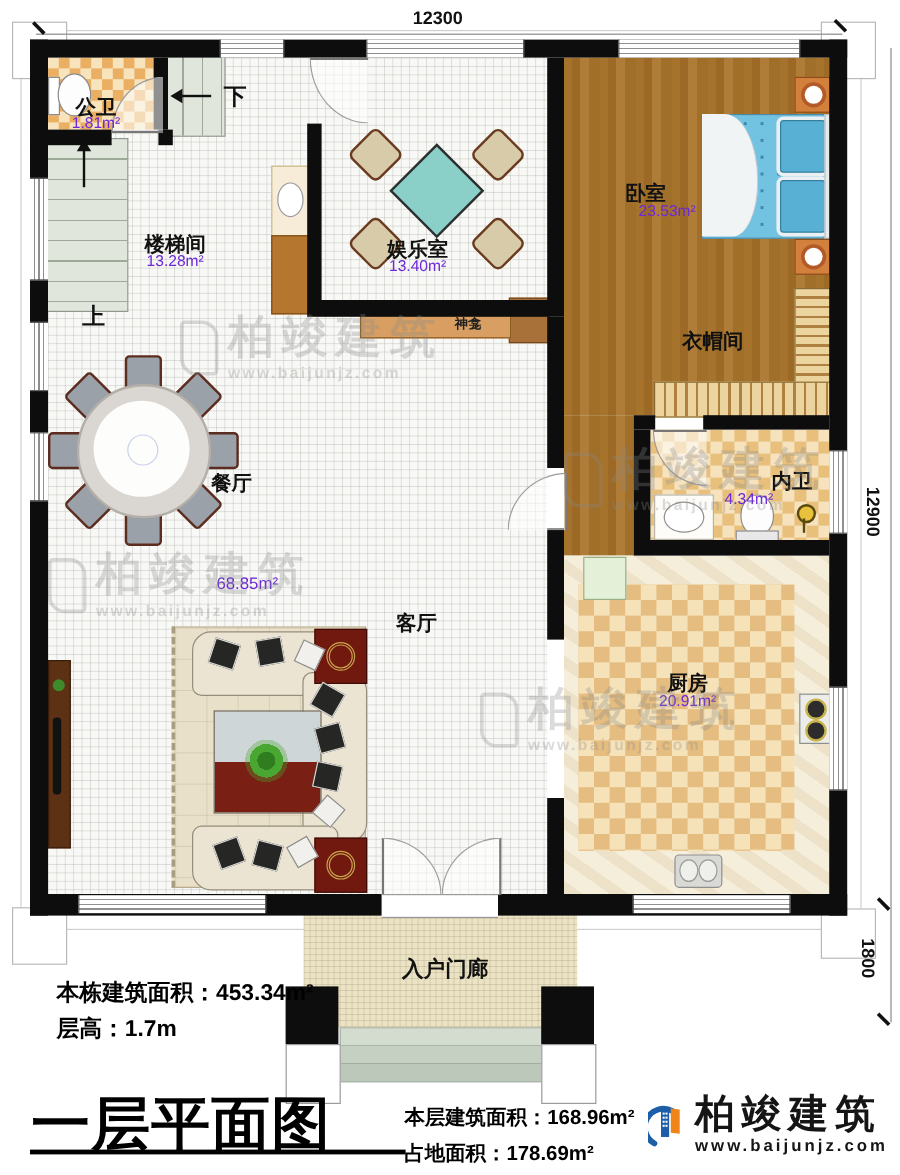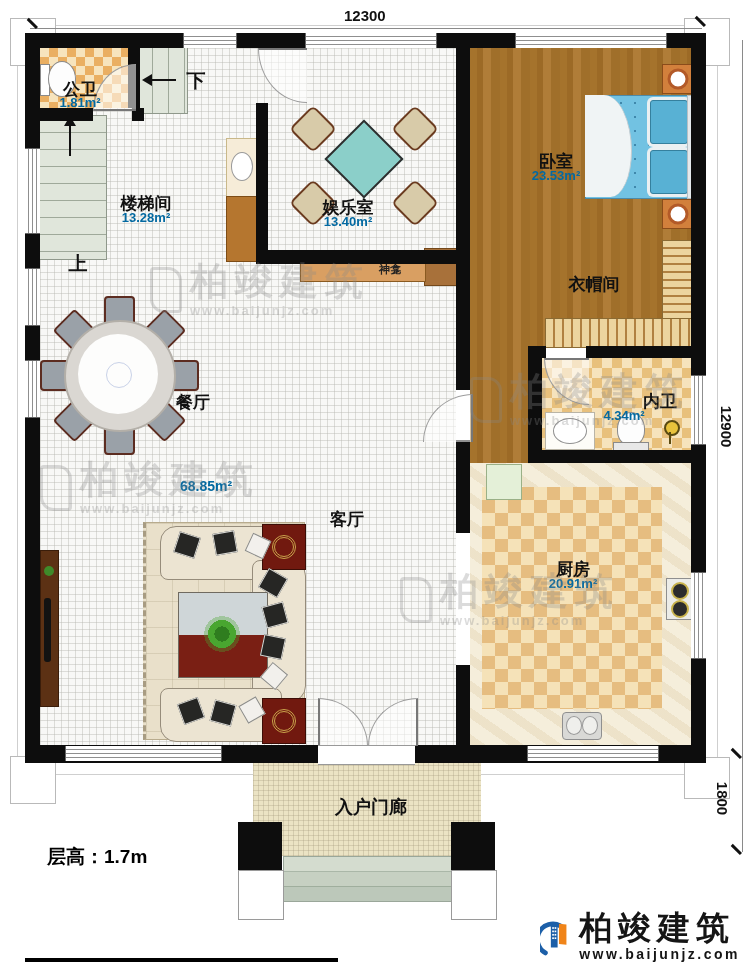--- a/index.html
+++ b/index.html
@@ -24,21 +24,21 @@
     background-image:conic-gradient(#eaaf62 0 25%,#f7e4bd 0 50%,#eaaf62 0 75%,#f7e4bd 0);background-size:18px 18px;}
   .checker-bath{position:absolute;z-index:7;
     background-image:conic-gradient(#e8c07c 0 25%,#f6e3bd 0 50%,#e8c07c 0 75%,#f6e3bd 0);background-size:20px 20px;}
   .marble{position:absolute;z-index:6;background-color:#f5eedb;
     background-image:repeating-linear-gradient(35deg,rgba(220,200,160,.3) 0 9px,transparent 9px 22px);}
   .porch-floor{position:absolute;z-index:5;background-color:#ebe3c4;
     background-image:linear-gradient(rgba(170,160,130,.35) 1px,transparent 1px),linear-gradient(90deg,rgba(170,160,130,.35) 1px,transparent 1px);
     background-size:5px 5px;}
   
   .lbl{position:absolute;z-index:50;font-weight:bold;color:#111;font-size:17px;white-space:nowrap;transform:translateX(-50%);}
-  .area{position:absolute;z-index:50;font-weight:bold;color:#0369a1;font-size:13px;white-space:nowrap;transform:translateX(-50%);}
+  .area{position:absolute;z-index:50;font-weight:normal;color:#6d28d9;font-size:13px;white-space:nowrap;transform:translateX(-50%);}
   .lbl-sm{position:absolute;z-index:50;font-weight:bold;color:#222;font-size:11px;white-space:nowrap;transform:translateX(-50%);}
   .dim{position:absolute;z-index:55;font-weight:bold;color:#111;font-size:15px;white-space:nowrap;}
   .dim-line{position:absolute;background:#8a8a8a;z-index:20;}
   .tick{position:absolute;width:13px;height:2.5px;background:#111;transform:rotate(45deg);z-index:21;}
   
   .stair-v{position:absolute;z-index:8;border:1px solid #8f988b;background:
     repeating-linear-gradient(180deg,#e0e6db 0 16px,#9fa99a 16px 17px);}
   .stair-h{position:absolute;z-index:8;border:1px solid #8f988b;background:
     repeating-linear-gradient(90deg,#e0e6db 0 15px,#9fa99a 15px 16px);}
   
@@ -243,21 +243,21 @@
 
   <div class="lbl" style="left:80px;top:78px;">公卫</div>
   <div class="area" style="left:80px;top:95px;">1.81m²</div>
   <div class="lbl" style="left:196px;top:68px;font-size:19px;">下</div>
   <div class="lbl" style="left:78px;top:251px;font-size:19px;">上</div>
   <div class="lbl" style="left:146px;top:192px;">楼梯间</div>
   <div class="area" style="left:146px;top:210px;">13.28m²</div>
   <div class="lbl" style="left:348px;top:196px;">娱乐室</div>
   <div class="area" style="left:348px;top:214px;">13.40m²</div>
   <div class="lbl-sm" style="left:390px;top:262px;">神龛</div>
-  <div class="lbl" style="left:556px;top:150px;font-family:Liberation Serif, serif;">卧室</div>
+  <div class="lbl" style="left:538px;top:150px;font-family:Liberation Serif, serif;">卧室</div>
   <div class="area" style="left:556px;top:168px;">23.53m²</div>
   <div class="lbl" style="left:594px;top:273px;">衣帽间</div>
   <div class="lbl" style="left:660px;top:390px;">内卫</div>
   <div class="area" style="left:624px;top:408px;">4.34m²</div>
   <div class="lbl" style="left:193px;top:391px;">餐厅</div>
   <div class="area" style="left:206px;top:478px;font-size:14px;">68.85m²</div>
   <div class="lbl" style="left:347px;top:508px;">客厅</div>
   <div class="lbl" style="left:573px;top:558px;">厨房</div>
   <div class="area" style="left:573px;top:576px;">20.91m²</div>
   <div class="lbl" style="left:371px;top:795px;font-size:18px;">入户门廊</div>
@@ -284,22 +284,26 @@
     </span>
   </div>
   <div class="wm" style="left:400px;top:572px;">
     <span class="wm-icon"></span>
     <span>
       <div class="wm-big">柏竣建筑</div>
       <div class="wm-small">www.baijunjz.com</div>
     </span>
   </div>
 
+  <div class="ft" style="left:47px;top:814px;font-size:19px;">本栋建筑面积：453.34m²</div>
   <div class="ft" style="left:47px;top:844px;font-size:19px;">层高：1.7m</div>
+  <div class="ft" style="left:26px;top:904px;font-size:49px;font-weight:900;letter-spacing:1px;">一层平面图</div>
   <div class="ft" style="left:25px;top:958px;width:313px;height:4px;background:#000;"></div>
+  <div class="ft" style="left:337px;top:920px;font-size:17px;">本层建筑面积：168.96m²</div>
+  <div class="ft" style="left:337px;top:950px;font-size:17px;">占地面积：178.69m²</div>
 
   <div class="ft" style="left:540px;top:910px;width:200px;height:62px;display:flex;align-items:flex-start;gap:8px;">
     <svg width="46" height="56" viewBox="0 0 46 56">
       <path d="M8 50 A 21 21 0 0 1 30 10" fill="none" stroke="#1c5fa8" stroke-width="7" stroke-linecap="round"></path>
       <rect x="16" y="8" width="10" height="34" fill="#1c5fa8"></rect>
       <rect x="28" y="4" width="11" height="30" fill="#f08419" transform="skewY(6)"></rect>
       <g fill="#fff">
         <rect x="18" y="12" width="2.5" height="2.5"></rect>
           <rect x="21.5" y="12" width="2.5" height="2.5"></rect>
         <rect x="18" y="17" width="2.5" height="2.5"></rect>

